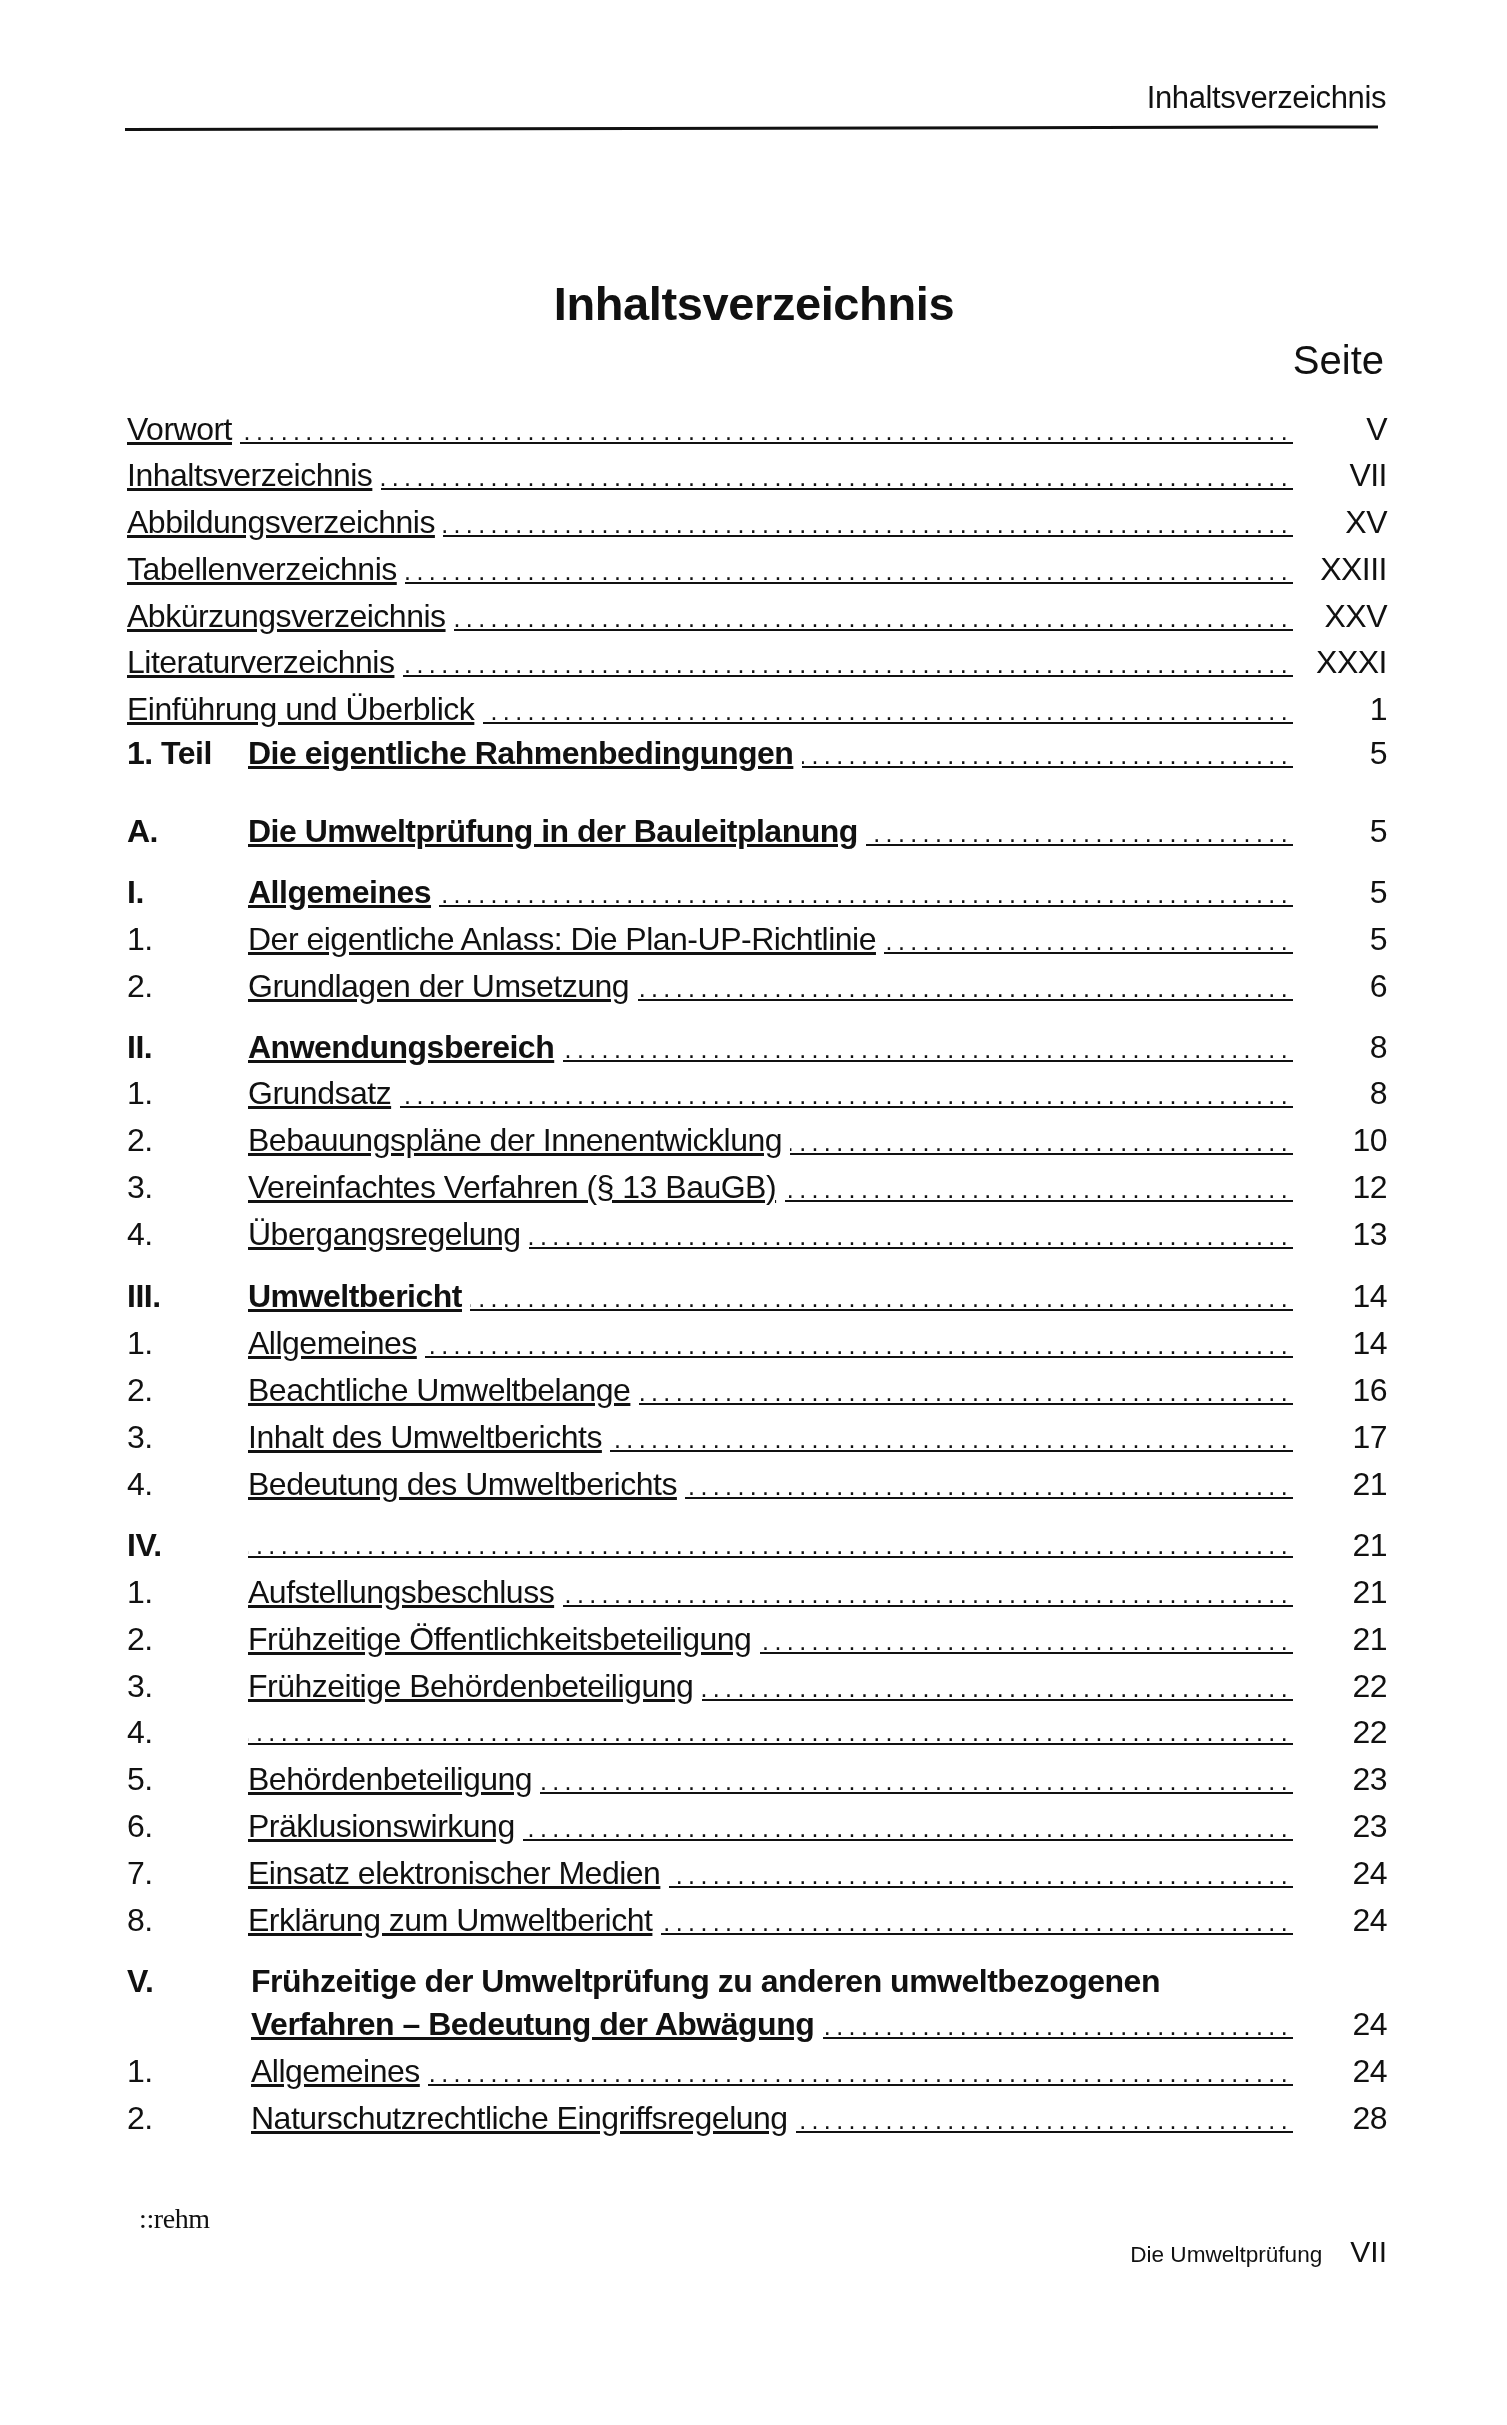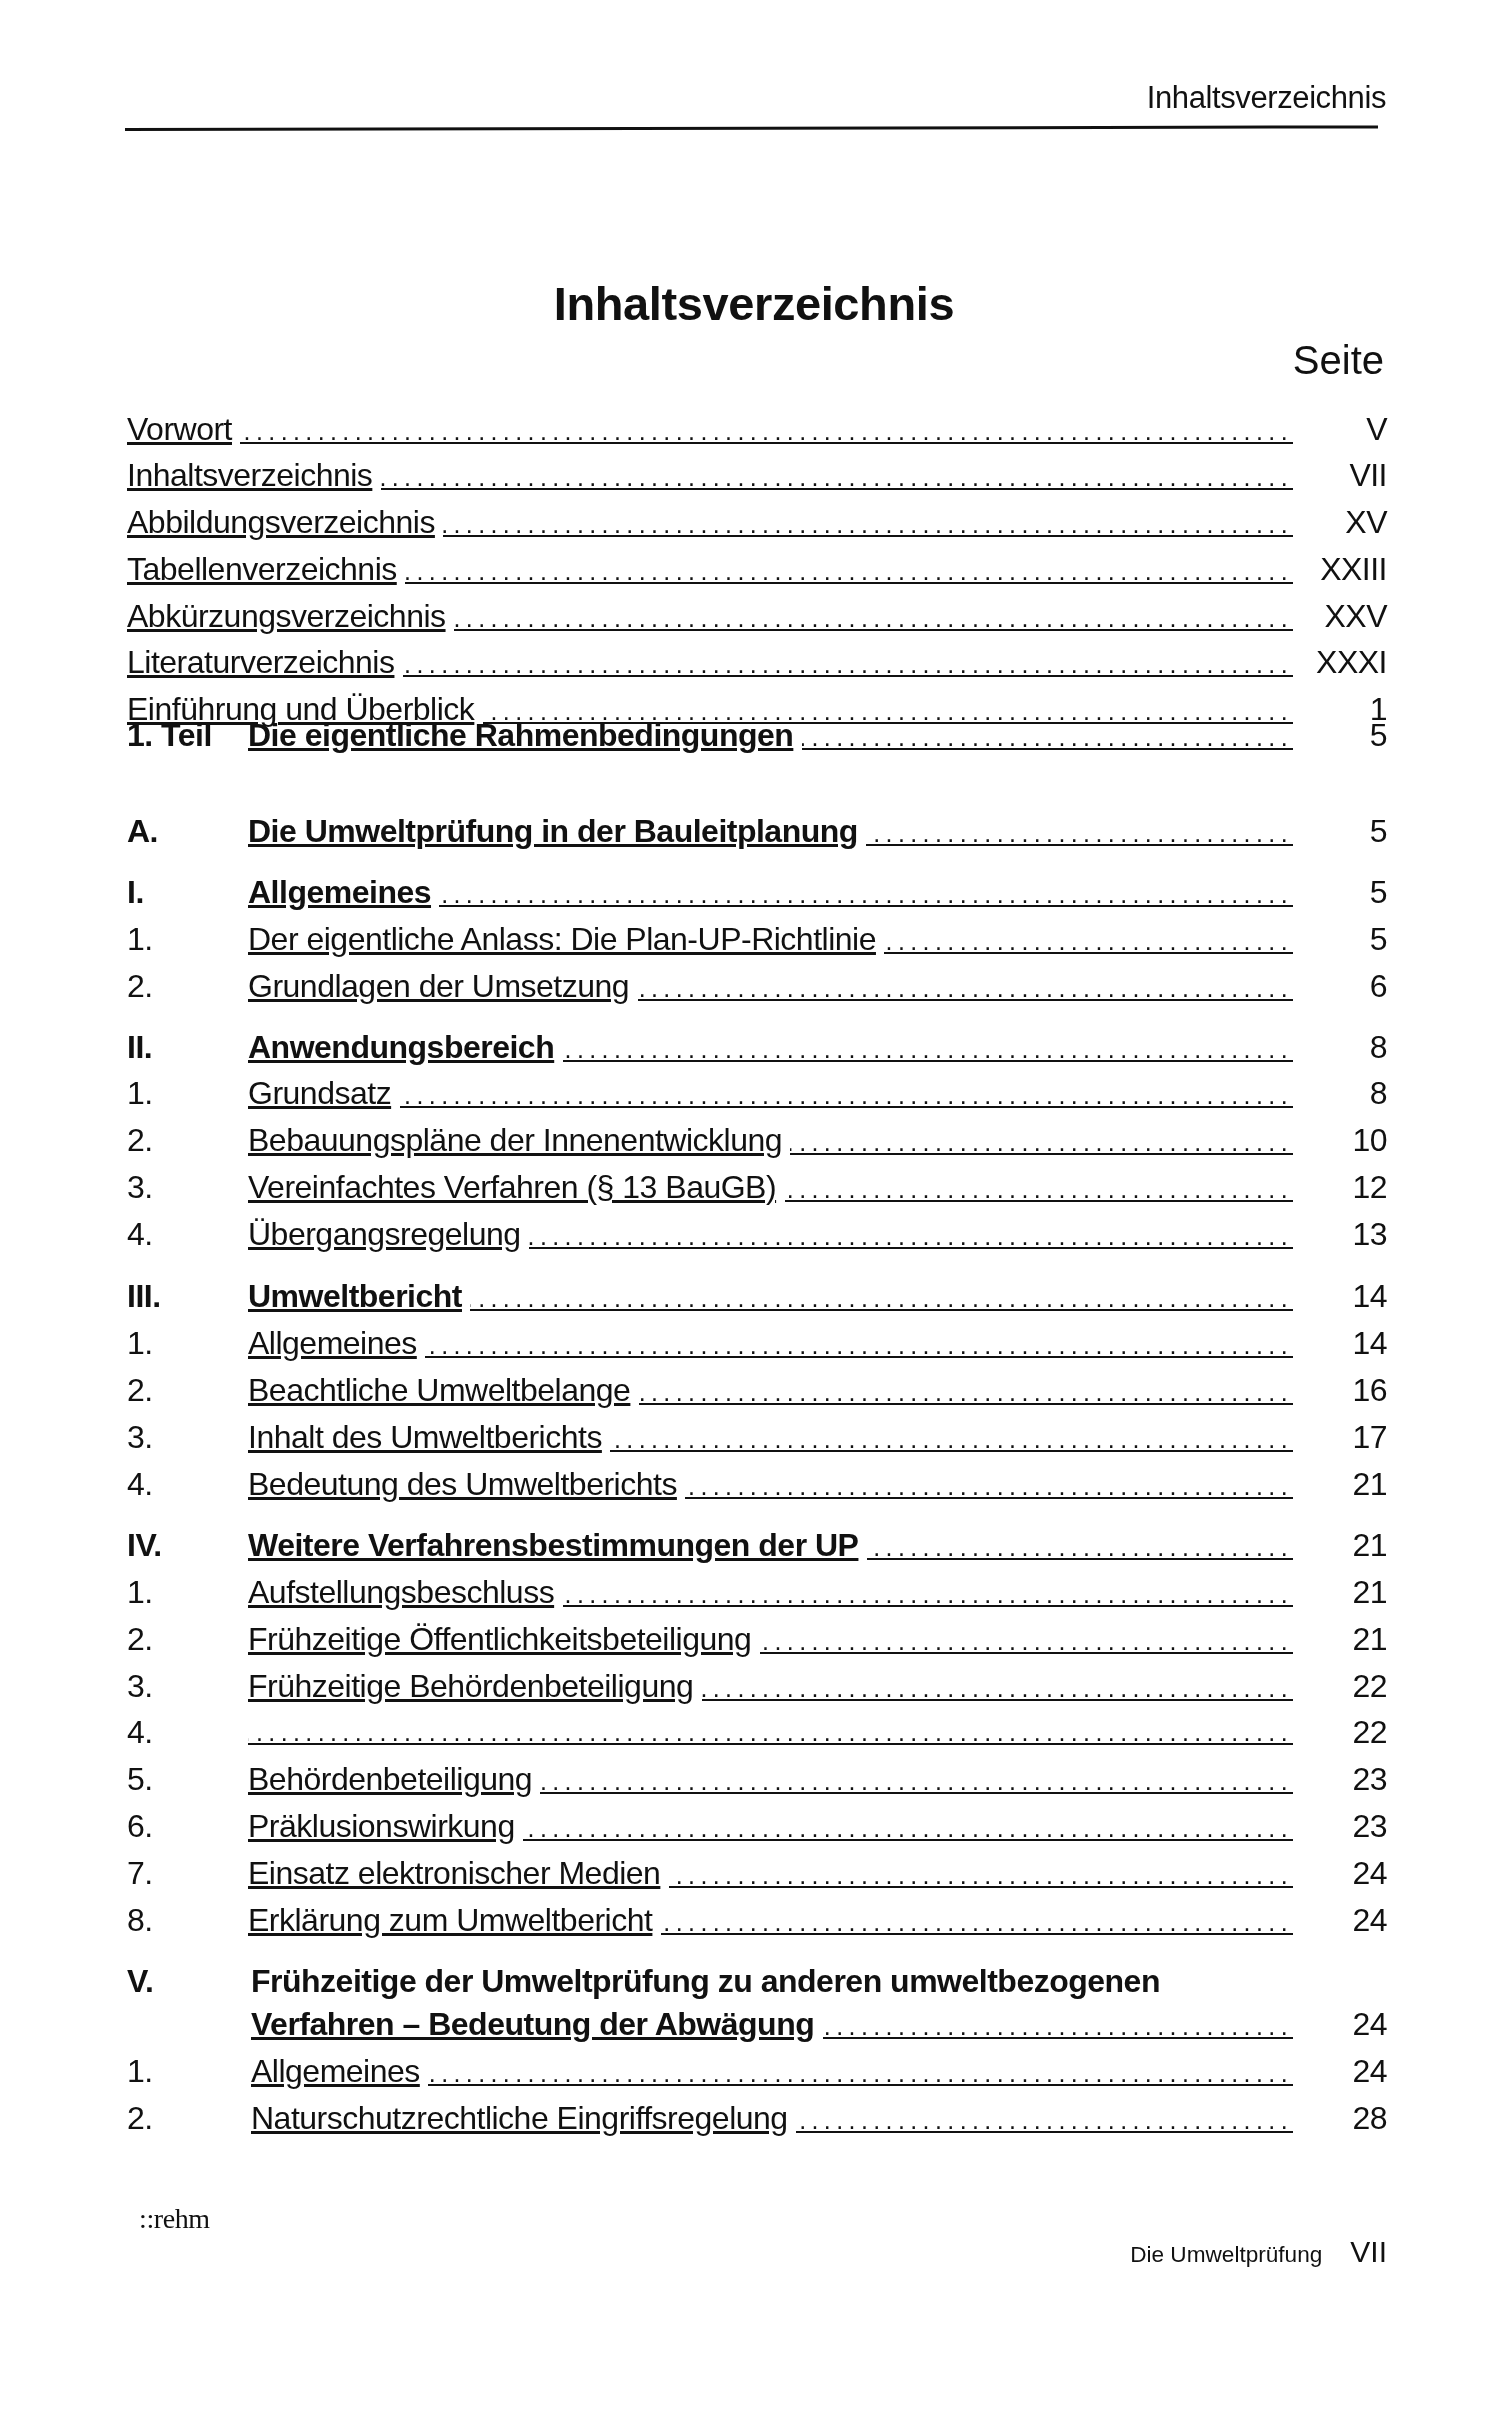--- a/index.html
+++ b/index.html
@@ -197,21 +197,21 @@
     <span class="page">XXXI</span>
   </div>
   <div class="row full" style="top:688px">
     <div class="title-wrap">
         <span class="title">Einführung und Überblick</span>
         <span class="leader">..............................................................................................</span>
       </div>
     <span class="page">1</span>
   </div>
 
-  <div class="row indent bold" style="top:714px">
+  <div class="row indent bold" style="top:732px">
     <span class="num">1. Teil</span>
     <div class="title-wrap">
         <span class="title">Die eigentliche Rahmenbedingungen</span>
         <span class="leader">..............................................................................................</span>
       </div>
     <span class="page">5</span>
   </div>
 
   <div class="row indent bold" style="top:810px">
     <span class="num">A.</span>
@@ -325,21 +325,20 @@
     <div class="title-wrap">
         <span class="title">Bedeutung des Umweltberichts</span>
         <span class="leader">..............................................................................................</span>
       </div>
     <span class="page">21</span>
   </div>
 
   <div class="row indent bold" style="top:1524px">
     <span class="num">IV.</span>
     <div class="title-wrap">
-        <span class="title">Weitere Verfahrensbestimmungen der UP</span>
         <span class="leader">..............................................................................................</span>
       </div>
     <span class="page">21</span>
   </div>
   <div class="row indent" style="top:1571px">
     <span class="num">1.</span>
     <div class="title-wrap">
         <span class="title">Aufstellungsbeschluss</span>
         <span class="leader">..............................................................................................</span>
       </div>

